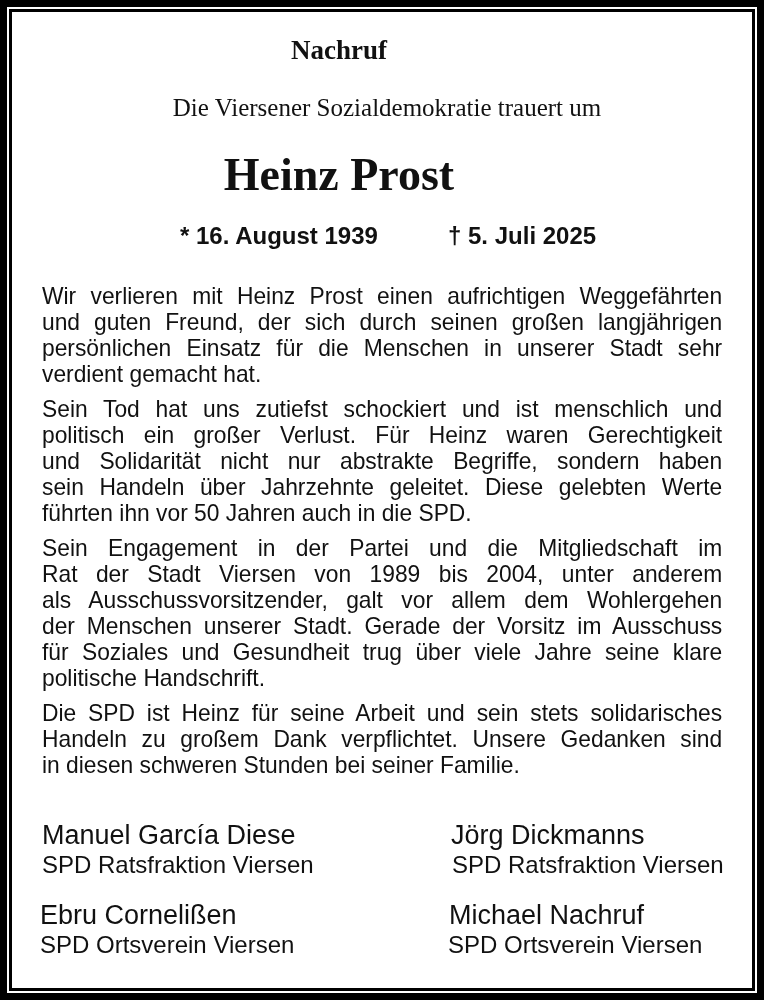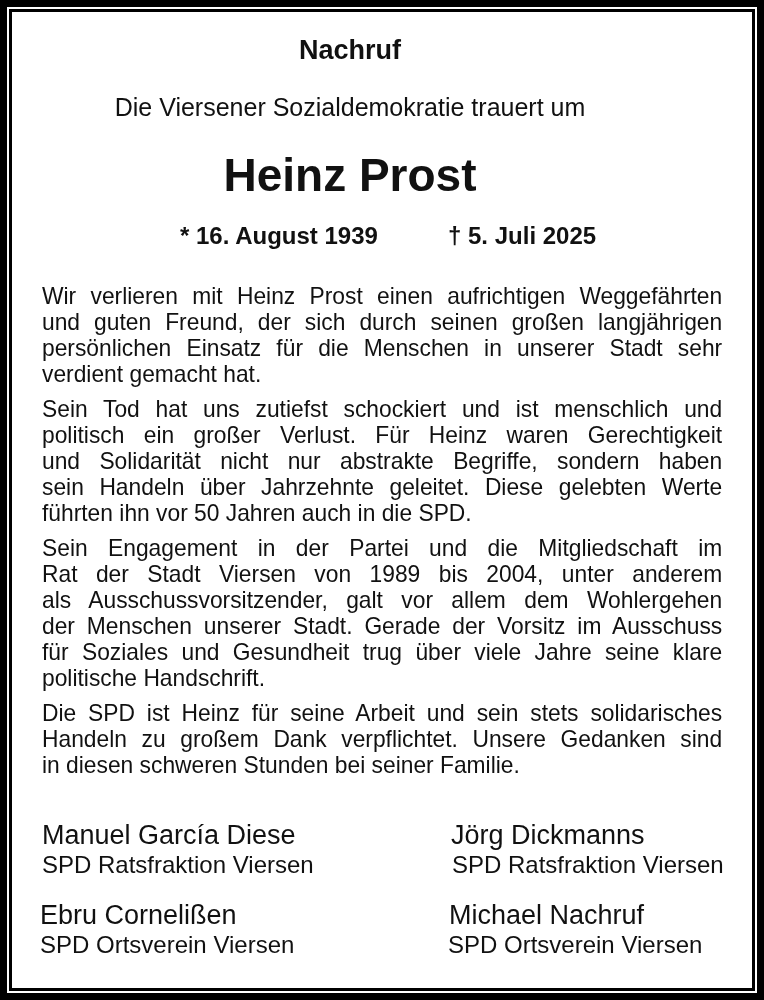--- a/index.html
+++ b/index.html
@@ -3,40 +3,40 @@
 <meta charset="utf-8">
 <style>
   html, body { margin: 0; padding: 0; background: #ffffff; }
   body { width: 764px; height: 1000px; position: relative; overflow: hidden;
          font-family: "Liberation Sans", "DejaVu Sans", sans-serif; color: #111111; }
   .frame-outer { position: absolute; left: 0; top: 0; width: 764px; height: 1000px;
                  box-sizing: border-box; border: 7px solid #000; background: #fff; }
   .frame-inner { position: absolute; left: 9px; top: 9px; right: 9px; bottom: 9px;
                  border: 3px solid #000; background: #fff; }
   .abs { position: absolute; white-space: nowrap; line-height: 1; }
-  .center { left: 18px; width: 664px; text-align: center; }
+  .center { left: 7px; width: 664px; text-align: center; font-family: Liberation Serif, serif; }
   .title { font-weight: bold; font-size: 27px; }
   .subtitle { font-size: 25px; }
   .name { font-weight: bold; font-size: 46px; letter-spacing: 0px; }
   .date { font-size: 24px; font-weight: bold; }
   .body-line { position: absolute; left: 42px; font-size: 24px; line-height: 1; white-space: nowrap;
                transform-origin: left top; transform: scaleX(0.95); width: 716px; }
   .just { text-align: justify; text-align-last: justify; }
   .left { text-align: left; }
   .sig-name { font-size: 27px; }
   .sig-aff { font-size: 24px; }
 </style>
 </head>
 <body>
 
 <div class="frame-outer"></div>
 <div class="frame-inner"></div>
 
 <div class="abs center title" style="top:37px;">Nachruf</div>
-<div class="abs center subtitle" style="top:95px;">Die Viersener Sozialdemokratie trauert um</div>
+<div class="abs center subtitle" style="top:95px;margin-left:48px;">Die Viersener Sozialdemokratie trauert um</div>
 <div class="abs center name" style="top:152px;">Heinz Prost</div>
 <div class="abs date" style="top:224px; left:180px;">* 16. August 1939</div>
 <div class="abs date" style="top:224px; left:448px;">† 5. Juli 2025</div>
 
 <div>
   <div class="body-line just" style="top:284px;">Wir verlieren mit Heinz Prost einen aufrichtigen Weggefährten</div>
   <div class="body-line just" style="top:310px;">und guten Freund, der sich durch seinen großen langjährigen</div>
   <div class="body-line just" style="top:336px;">persönlichen Einsatz für die Menschen in unserer Stadt sehr</div>
   <div class="body-line left" style="top:362px;">verdient gemacht hat.</div>
 </div>

